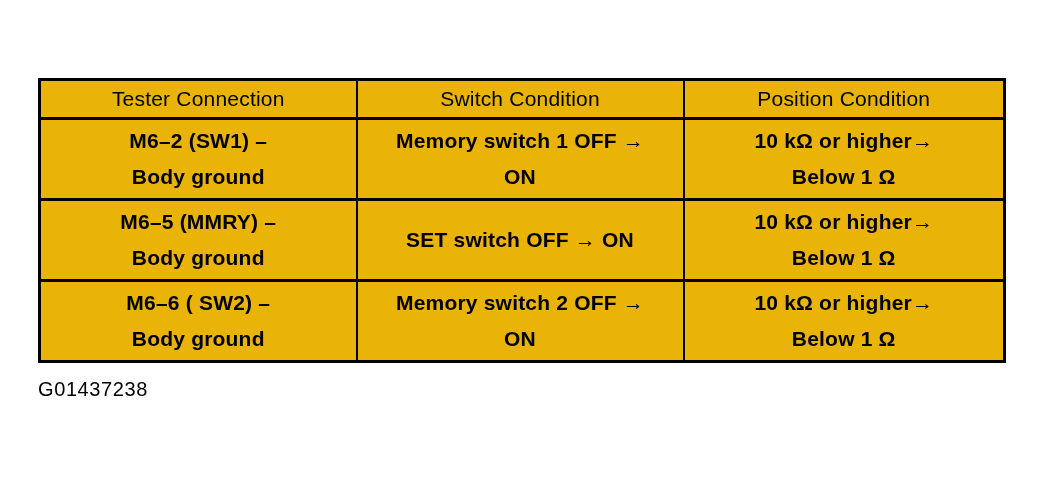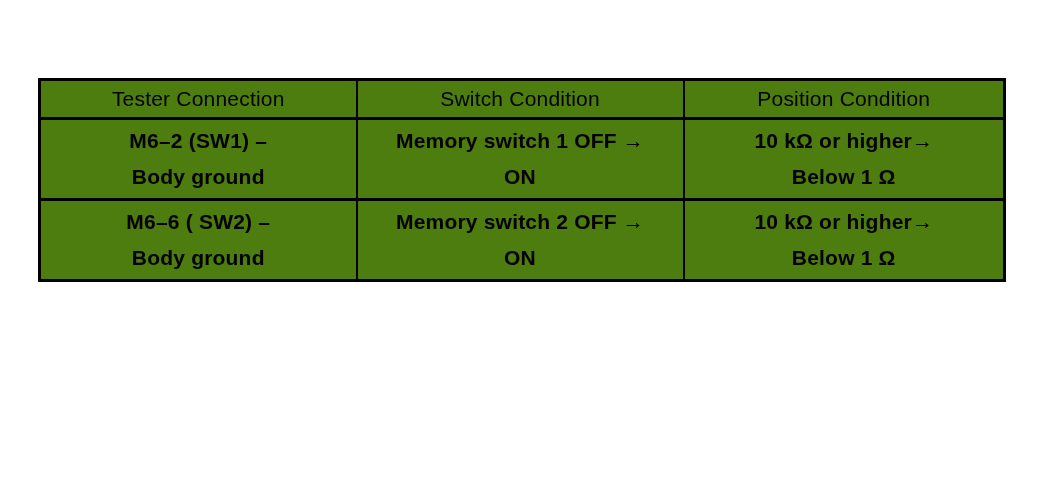--- a/index.html
+++ b/index.html
@@ -26,21 +26,21 @@
   }
 
   
   .spec-table {
     position: absolute;
     left: 38px;
     top: 78px;
     width: 965px;
     border-collapse: collapse;
     table-layout: fixed;
-    background: #4d7c0f;
+    background: #eab308;
     border: 3px solid #000000;
   }
 
   .spec-table col.c1 { width: 317px; }
   .spec-table col.c2 { width: 327px; }
   .spec-table col.c3 { width: 321px; }
 
   .spec-table th,
   .spec-table td {
     border-left: 2px solid #000000;
@@ -128,20 +128,39 @@
           </span>
         </td>
         <td>
           <span class="cell-lines">
             <span class="ln">10 kΩ or higher→</span>
             <span class="ln">Below 1 Ω</span>
           </span>
         </td>
       </tr>
 
+      <tr>
+        <td>
+          <span class="cell-lines">
+            <span class="ln">M6–5 (MMRY) –</span>
+            <span class="ln">Body ground</span>
+          </span>
+        </td>
+        <td>
+          <span class="cell-lines">
+            <span class="ln">SET switch OFF → ON</span>
+          </span>
+        </td>
+        <td>
+          <span class="cell-lines">
+            <span class="ln">10 kΩ or higher→</span>
+            <span class="ln">Below 1 Ω</span>
+          </span>
+        </td>
+      </tr>
 
       <tr>
         <td>
           <span class="cell-lines">
             <span class="ln">M6–6 ( SW2) –</span>
             <span class="ln">Body ground</span>
           </span>
         </td>
         <td>
           <span class="cell-lines">
@@ -153,14 +172,15 @@
           <span class="cell-lines">
             <span class="ln">10 kΩ or higher→</span>
             <span class="ln">Below 1 Ω</span>
           </span>
         </td>
       </tr>
 
     </tbody>
   </table>
 
+  <div class="fig-caption">G01437238</div>
 
 </div>
 
 </body></html>

